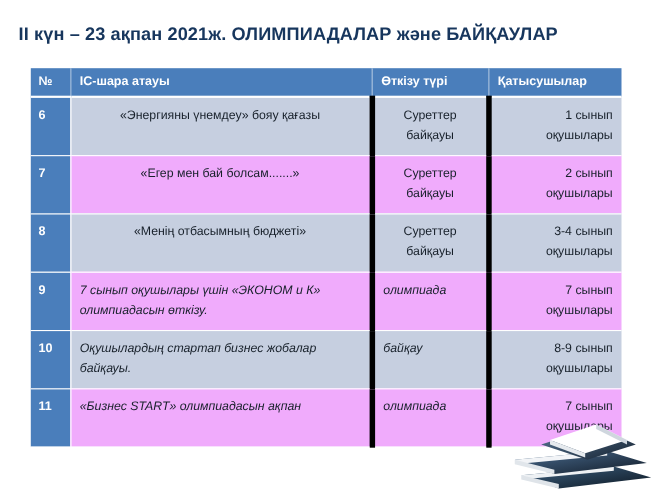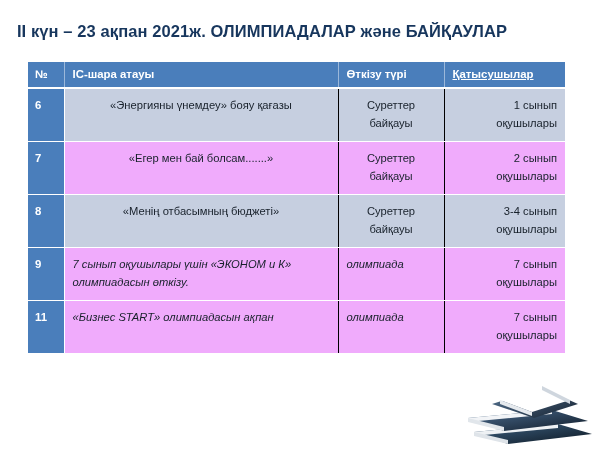--- a/index.html
+++ b/index.html
@@ -58,25 +58,25 @@
     font-size: 11.4px;
     font-weight: bold;
     text-align: left;
     padding: 6px 8px 7px 8px;
     height: 26px;
     box-sizing: border-box;
     border-right: 1px solid #9cb8da;
     border-bottom: 2px solid #ffffff;
     vertical-align: middle;
   }
-  #schedule-table thead th:last-child { border-right: none; text-decoration: underline; }
+  #schedule-table thead th:last-child { border-right: none; }
   #schedule-table thead th.th-num { padding-left: 7px; }
 
   #schedule-table tbody td {
-    border-right: 1px solid #000000;
+    border-right: 5px solid #000000;
     border-bottom: 1px solid #ffffff;
     padding: 7px 8px 8px 8px;
     vertical-align: top;
     line-height: 1.65;
     box-sizing: border-box;
   }
   #schedule-table tbody td:last-child { border-right: none; text-align: right; }
 
   #schedule-table tbody td.cell-num {
     background: #4a7ebb;
@@ -151,20 +151,26 @@
         <td class="cell-center">3-4 сынып оқушылары</td>
       </tr>
 
       <tr class="row-light">
         <td class="cell-num">9</td>
         <td class="cell-left">7 сынып оқушылары үшін «ЭКОНОМ и К» олимпиадасын өткізу.</td>
         <td class="cell-left">олимпиада</td>
         <td class="cell-center">7 сынып оқушылары</td>
       </tr>
 
+      <tr class="row-dark">
+        <td class="cell-num">10</td>
+        <td class="cell-left">Оқушылардың стартап бизнес жобалар байқауы.</td>
+        <td class="cell-left">байқау</td>
+        <td class="cell-center">8-9 сынып оқушылары</td>
+      </tr>
 
       <tr class="row-light">
         <td class="cell-num">11</td>
         <td class="cell-left">«Бизнес START» олимпиадасын ақпан</td>
         <td class="cell-left">олимпиада</td>
         <td class="cell-center">7  сынып оқушылары</td>
       </tr>
 
     </tbody>
   </table>

